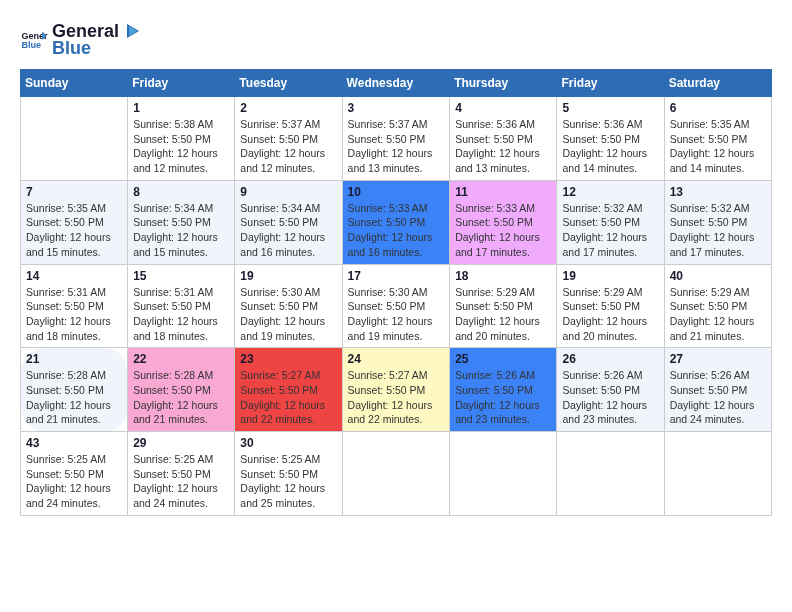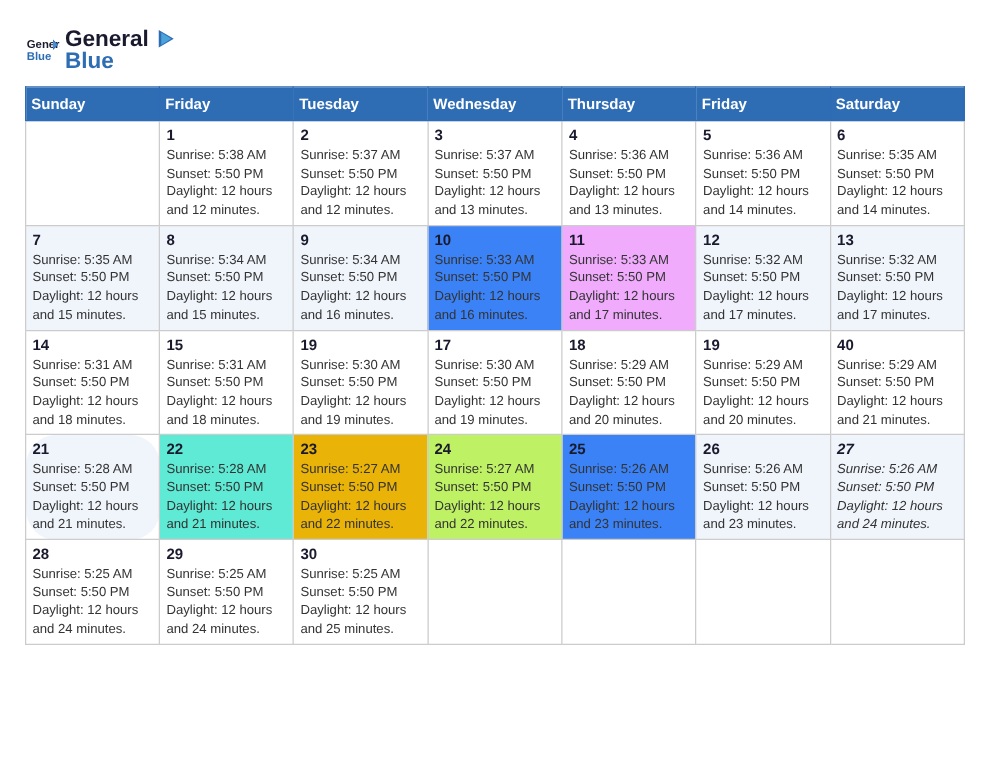--- a/index.html
+++ b/index.html
@@ -205,48 +205,48 @@
           <td>
             <div class="day-number">40</div>
             <div class="day-info">Sunrise: 5:29 AM<br>Sunset: 5:50 PM<br>Daylight: 12 hours<br>and 21 minutes.</div>
           </td>
         </tr>
         <tr>
           <td style="background: rgb(240, 244, 251); border-radius: 24px;">
             <div class="day-number">21</div>
             <div class="day-info">Sunrise: 5:28 AM<br>Sunset: 5:50 PM<br>Daylight: 12 hours<br>and 21 minutes.</div>
           </td>
-          <td style="background: #5eead4;">
+          <td style="background: #f9a8d4;">
             <div class="day-number">22</div>
             <div class="day-info">Sunrise: 5:28 AM<br>Sunset: 5:50 PM<br>Daylight: 12 hours<br>and 21 minutes.</div>
           </td>
-          <td style="background: #eab308;">
+          <td style="background: #ef4444;">
             <div class="day-number">23</div>
             <div class="day-info">Sunrise: 5:27 AM<br>Sunset: 5:50 PM<br>Daylight: 12 hours<br>and 22 minutes.</div>
           </td>
-          <td style="background: #bef264;">
+          <td style="background: #fef9c3;">
             <div class="day-number">24</div>
             <div class="day-info">Sunrise: 5:27 AM<br>Sunset: 5:50 PM<br>Daylight: 12 hours<br>and 22 minutes.</div>
           </td>
           <td style="background: #3b82f6;">
             <div class="day-number">25</div>
             <div class="day-info">Sunrise: 5:26 AM<br>Sunset: 5:50 PM<br>Daylight: 12 hours<br>and 23 minutes.</div>
           </td>
           <td style="background: rgb(240, 244, 251);">
             <div class="day-number">26</div>
             <div class="day-info">Sunrise: 5:26 AM<br>Sunset: 5:50 PM<br>Daylight: 12 hours<br>and 23 minutes.</div>
           </td>
-          <td style="background: rgb(240, 244, 251); font-style: italic;">
+          <td style="background: rgb(240, 244, 251);">
             <div class="day-number">27</div>
             <div class="day-info">Sunrise: 5:26 AM<br>Sunset: 5:50 PM<br>Daylight: 12 hours<br>and 24 minutes.</div>
           </td>
         </tr>
         <tr>
           <td>
-            <div class="day-number">28</div>
+            <div class="day-number">43</div>
             <div class="day-info">Sunrise: 5:25 AM<br>Sunset: 5:50 PM<br>Daylight: 12 hours<br>and 24 minutes.</div>
           </td>
           <td>
             <div class="day-number">29</div>
             <div class="day-info">Sunrise: 5:25 AM<br>Sunset: 5:50 PM<br>Daylight: 12 hours<br>and 24 minutes.</div>
           </td>
           <td>
             <div class="day-number">30</div>
             <div class="day-info">Sunrise: 5:25 AM<br>Sunset: 5:50 PM<br>Daylight: 12 hours<br>and 25 minutes.</div>
           </td>

